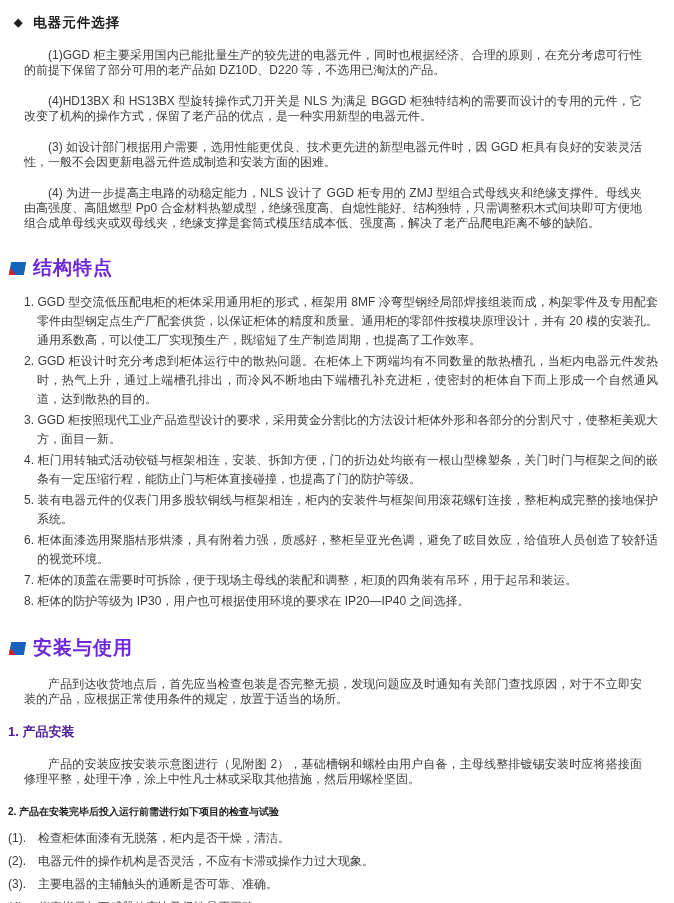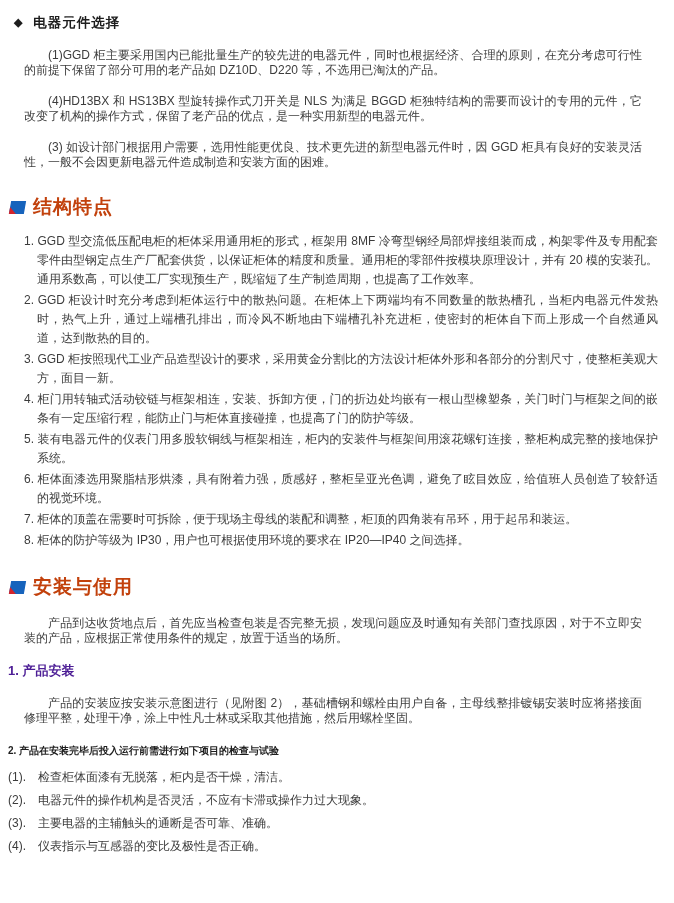--- a/index.html
+++ b/index.html
@@ -23,21 +23,21 @@
 
   .para {
     font-size: 12px; line-height: 15px;
     text-indent: 2em; margin: 16px;
     text-align: justify;
   }
 
   
   .blue-h {
     display: flex; align-items: center;
-    color: #c2410c;
+    color: #6d28d9;
     font-size: 19px; font-weight: bold;
     margin: 24px 0 12px 2px;
     letter-spacing: 1px;
     text-align: center;
   }
   .sq-icon {
     display: inline-block; width: 15px; height: 13px;
     background: #1663bc;
     transform: skewX(-10deg);
     position: relative;
@@ -81,20 +81,21 @@
 
 <div class="page">
 
   <div class="h1">
     <span class="diamond">◆</span>
     <span>电器元件选择</span>
   </div>
   <p class="para">(1)GGD 柜主要采用国内已能批量生产的较先进的电器元件，同时也根据经济、合理的原则，在充分考虑可行性的前提下保留了部分可用的老产品如 DZ10D、D220 等，不选用已淘汰的产品。</p>
   <p class="para">(4)HD13BX 和 HS13BX 型旋转操作式刀开关是 NLS 为满足 BGGD 柜独特结构的需要而设计的专用的元件，它改变了机构的操作方式，保留了老产品的优点，是一种实用新型的电器元件。</p>
   <p class="para">(3) 如设计部门根据用户需要，选用性能更优良、技术更先进的新型电器元件时，因 GGD 柜具有良好的安装灵活性，一般不会因更新电器元件造成制造和安装方面的困难。</p>
+  <p class="para">(4) 为进一步提高主电路的动稳定能力，NLS 设计了 GGD 柜专用的 ZMJ 型组合式母线夹和绝缘支撑件。母线夹由高强度、高阻燃型 Pp0 合金材料热塑成型，绝缘强度高、自熄性能好、结构独特，只需调整积木式间块即可方便地组合成单母线夹或双母线夹，绝缘支撑是套筒式模压结成本低、强度高，解决了老产品爬电距离不够的缺陷。</p>
 
   <div class="blue-h">
     <span class="sq-icon"></span>
     <span>结构特点</span>
   </div>
   <div class="struct-list">
     <p class="struct-item">1. GGD 型交流低压配电柜的柜体采用通用柜的形式，框架用 8MF 冷弯型钢经局部焊接组装而成，构架零件及专用配套零件由型钢定点生产厂配套供货，以保证柜体的精度和质量。通用柜的零部件按模块原理设计，并有 20 模的安装孔。通用系数高，可以使工厂实现预生产，既缩短了生产制造周期，也提高了工作效率。</p>
     <p class="struct-item">2.  GGD 柜设计时充分考虑到柜体运行中的散热问题。在柜体上下两端均有不同数量的散热槽孔，当柜内电器元件发热时，热气上升，通过上端槽孔排出，而冷风不断地由下端槽孔补充进柜，使密封的柜体自下而上形成一个自然通风道，达到散热的目的。</p>
     <p class="struct-item">3. GGD 柜按照现代工业产品造型设计的要求，采用黄金分割比的方法设计柜体外形和各部分的分割尺寸，使整柜美观大方，面目一新。</p>
     <p class="struct-item">4. 柜门用转轴式活动铰链与框架相连，安装、拆卸方便，门的折边处均嵌有一根山型橡塑条，关门时门与框架之间的嵌条有一定压缩行程，能防止门与柜体直接碰撞，也提高了门的防护等级。</p>

